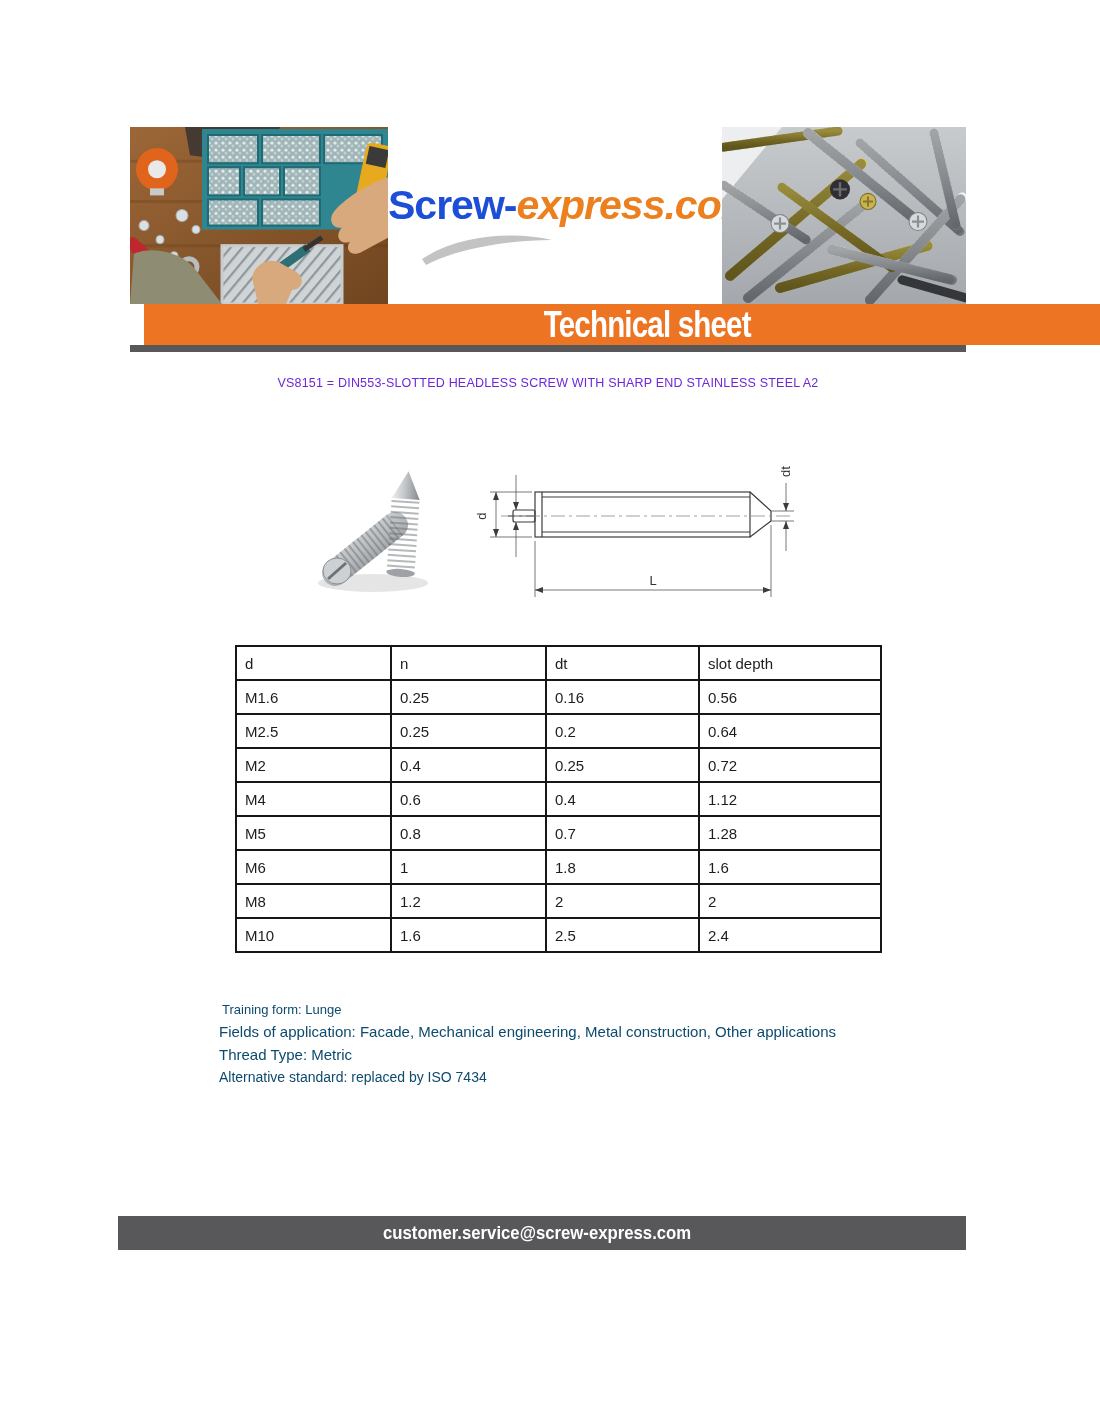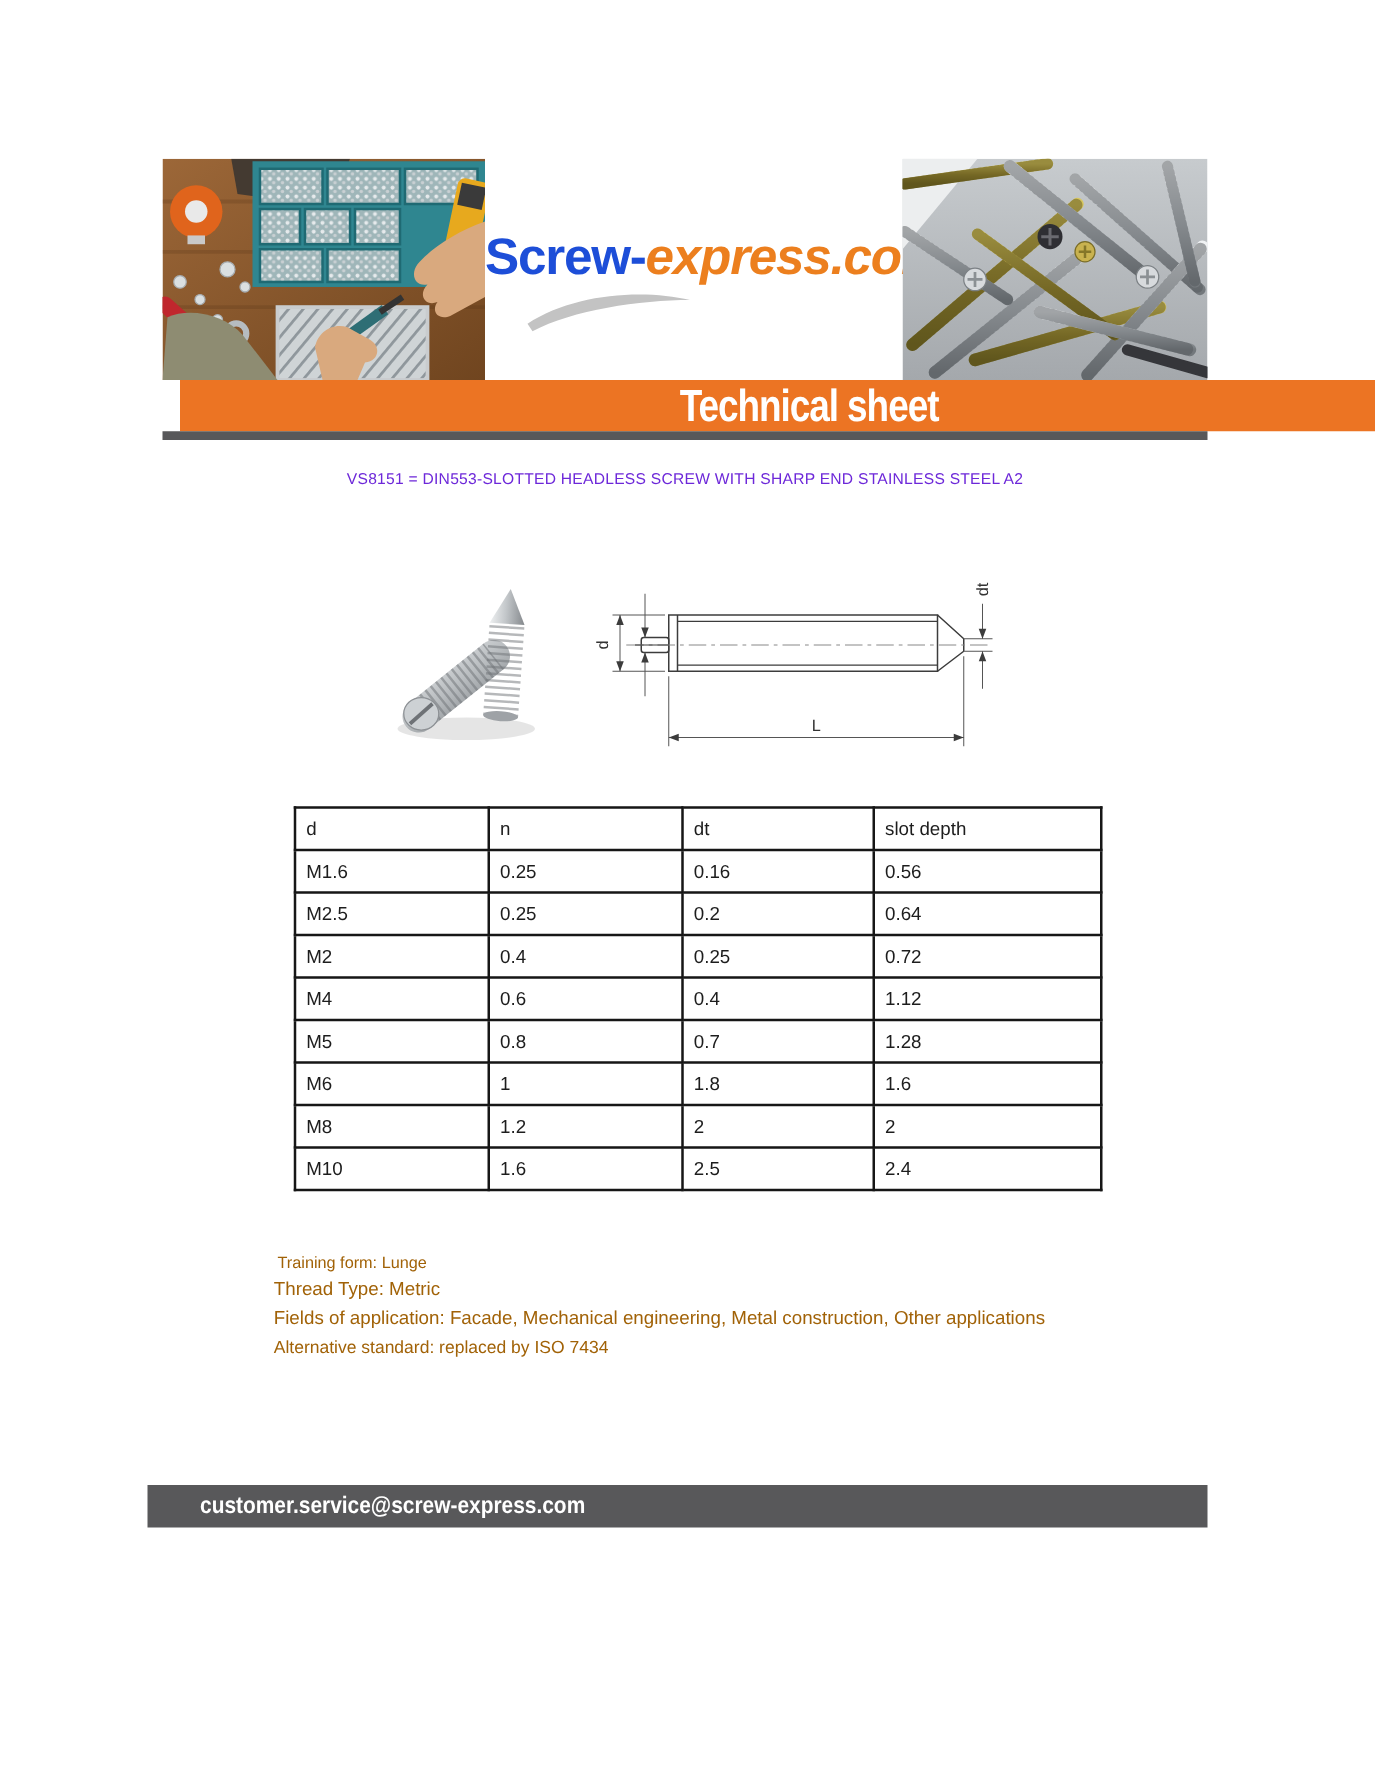--- a/index.html
+++ b/index.html
@@ -45,27 +45,27 @@
   th,td{border:2px solid #161616;height:34px;box-sizing:border-box;padding:0 0 0 8px;
     font-size:15px;font-weight:400;text-align:left;vertical-align:middle;color:#1d1d1d;
     white-space:nowrap;overflow:hidden;}
   th:nth-child(1),td:nth-child(1){width:155px;}
   th:nth-child(2),td:nth-child(2){width:155px;}
   th:nth-child(3),td:nth-child(3){width:153px;}
   th:nth-child(4),td:nth-child(4){width:182px;}
 
   
   .details{left:219px;top:1002px;width:720px;}
-  .details p{margin:0 0 6px 0;font-size:15px;color:#a16207;}
+  .details p{margin:0 0 6px 0;font-size:15px;color:#0c4a6e;}
   .details p:first-child{font-size:13px;padding-left:3px;}
   .details p:last-child{font-size:14px;}
 
   
-  .footer-bar{left:118px;top:1188px;width:848px;height:34px;background:var(--bar-gray,#58585A);
-    text-align:left;line-height:34px;padding:0;box-sizing:border-box;}
+  .footer-bar{left:118px;top:1216px;width:848px;height:34px;background:var(--bar-gray,#58585A);
+    text-align:center;line-height:34px;padding:0;box-sizing:border-box;}
   .footer-bar span{display:inline-block;margin-right:52px;color:#fff;font-size:19px;
     font-weight:700;transform:scaleX(.88);transform-origin:100% 50%;letter-spacing:0;}
 </style>
 </head>
 <body>
 
 <div class="page">
 
   <svg class="abs banner-left" viewBox="0 0 258 176" preserveAspectRatio="none">
     <defs>
@@ -329,22 +329,22 @@
             <td>1.6</td>
             <td>2.5</td>
             <td>2.4</td>
           </tr>
         </tbody>
     </table>
   </div>
 
   <div class="abs details">
       <p>Training form: Lunge</p>
+      <p>Fields of application: Facade, Mechanical engineering, Metal construction, Other applications</p>
       <p>Thread Type: Metric</p>
-      <p>Fields of application: Facade, Mechanical engineering, Metal construction, Other applications</p>
       <p>Alternative standard: replaced by ISO 7434</p>
     </div>
 
   <footer class="abs footer-bar">
     <span>customer.service@screw-express.com</span>
   </footer>
 
 </div>
 
 </body></html>

